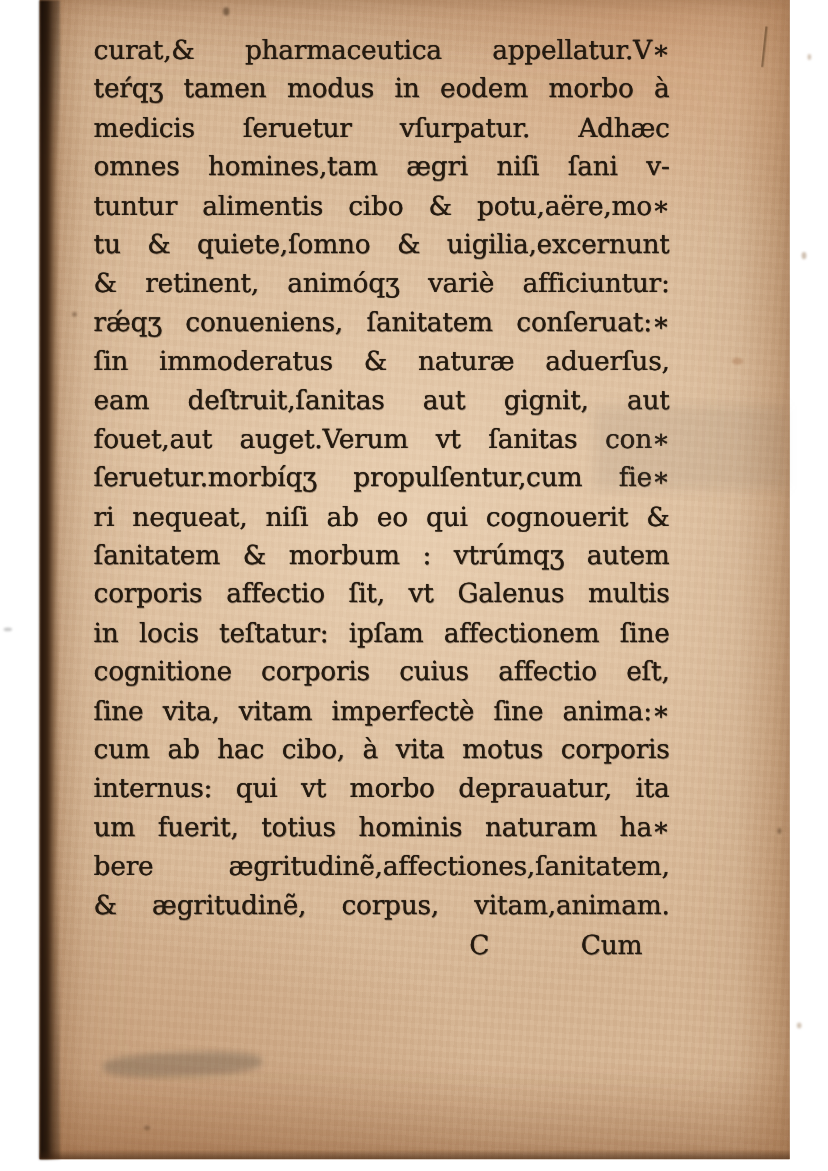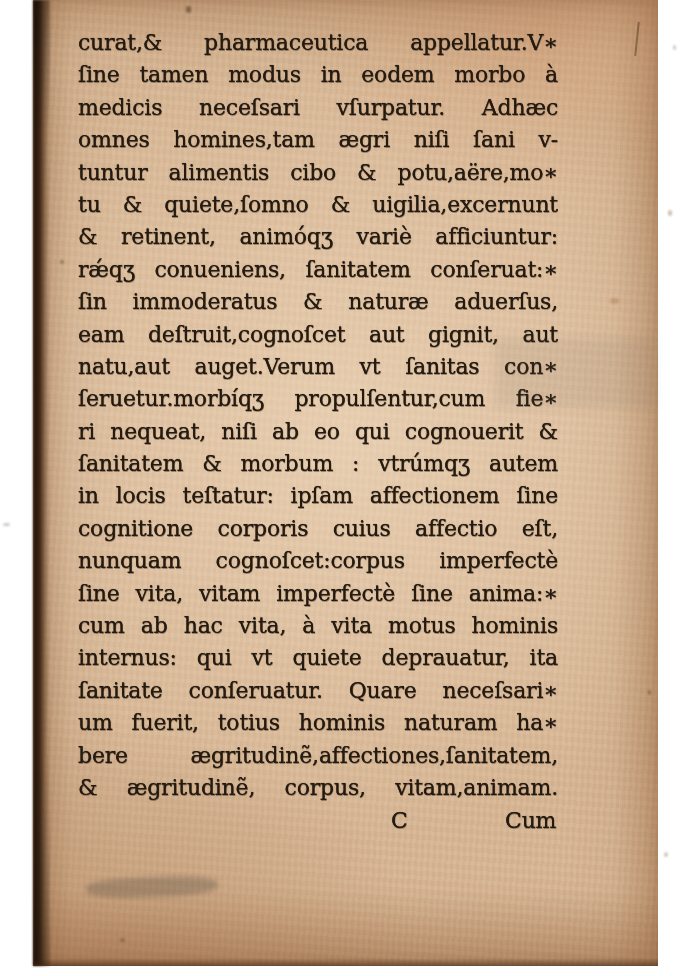--- a/index.html
+++ b/index.html
@@ -36,21 +36,21 @@
     font-weight:400;font-size:22px;letter-spacing:-0.2px;
     color:#241a10;
     text-shadow:0 0 0.7px rgba(36,26,16,0.9), 0.5px 0.5px 0 rgba(36,26,16,0.35);
   }
   .line{
     height:32.4px;line-height:32.4px;text-align:justify;overflow:hidden;white-space:normal;
   }
   .line::after{content:"";display:inline-block;width:100%;}
   .sig-line{position:relative;height:33px;line-height:33px;}
   .sig-c{position:absolute;left:313px;}
-  .sig-cum{position:absolute;left:427px;}
+  .sig-cum{position:absolute;left:406px;}
   .mark{position:absolute;}
   .stamp-smudge{left:86px;top:877px;width:132px;height:20px;background:rgba(75,70,58,0.30);border-radius:40%;filter:blur(2.5px);transform:rotate(-2deg);}
   .showthrough{left:495px;top:338px;width:160px;height:70px;background:rgba(110,100,88,0.10);filter:blur(5px);}
   .fiber{left:636px;top:22px;width:2px;height:34px;background:rgba(90,62,35,0.55);transform:rotate(6deg);filter:blur(0.3px);}
   .fleck{border-radius:50%;filter:blur(0.8px);}
   .f1{left:186px;top:6px;width:5px;height:7px;background:rgba(60,40,22,0.5);}
   .f2{left:60px;top:260px;width:4px;height:4px;background:rgba(70,48,28,0.4);}
   .f3{left:648px;top:690px;width:3px;height:5px;background:rgba(70,48,28,0.45);}
   .f4{left:610px;top:298px;width:9px;height:6px;background:rgba(150,90,50,0.28);}
   .f5{left:120px;top:938px;width:5px;height:4px;background:rgba(80,55,32,0.35);}
@@ -62,40 +62,39 @@
 </head>
 <body>
 
 <div class="scan">
   <div class="paper">
     <div class="binding-shadow"></div>
   </div>
 
   <div class="textblock">
     <div class="line">curat,&amp; pharmaceutica appellatur.V∗</div>
-    <div class="line">ſine tamen modus in eodem morbo à</div>
-    <div class="line">medicis neceſsari vſurpatur. Adhæc</div>
+    <div class="line">teŕqʒ tamen modus in eodem morbo à</div>
+    <div class="line">medicis ſeruetur vſurpatur. Adhæc</div>
     <div class="line">omnes homines,tam ægri niſi ſani v-</div>
     <div class="line">tuntur alimentis cibo &amp; potu,aëre,mo∗</div>
     <div class="line">tu &amp; quiete,ſomno &amp; uigilia,excernunt</div>
     <div class="line">&amp; retinent, animóqʒ variè afficiuntur:</div>
     <div class="line">rǽqʒ conueniens, ſanitatem conſeruat:∗</div>
     <div class="line">ſin immoderatus &amp; naturæ aduerſus,</div>
-    <div class="line">eam deſtruit,cognoſcet aut gignit, aut</div>
-    <div class="line">natu,aut auget.Verum vt ſanitas con∗</div>
+    <div class="line">eam deſtruit,ſanitas aut gignit, aut</div>
+    <div class="line">fouet,aut auget.Verum vt ſanitas con∗</div>
     <div class="line">ſeruetur.morbíqʒ propulſentur,cum fie∗</div>
     <div class="line">ri nequeat, niſi ab eo qui cognouerit &amp;</div>
     <div class="line">ſanitatem &amp; morbum : vtrúmqʒ autem</div>
+    <div class="line">corporis affectio ſit, vt Galenus multis</div>
     <div class="line">in locis teſtatur: ipſam affectionem ſine</div>
     <div class="line">cognitione corporis cuius affectio eſt,</div>
-    <div class="line">nunquam cognoſcet:corpus imperfectè</div>
     <div class="line">ſine vita, vitam imperfectè ſine anima:∗</div>
-    <div class="line">cum ab hac vita, à vita motus hominis</div>
-    <div class="line">internus: qui vt quiete deprauatur, ita</div>
-    <div class="line">ſanitate conſeruatur. Quare neceſsari∗</div>
+    <div class="line">cum ab hac cibo, à vita motus corporis</div>
+    <div class="line">internus: qui vt morbo deprauatur, ita</div>
     <div class="line">um fuerit, totius hominis naturam ha∗</div>
     <div class="line">bere ægritudinẽ,affectiones,ſanitatem,</div>
     <div class="line">&amp; ægritudinẽ, corpus, vitam,animam.</div>
     <div class="sig-line">
       <span class="sig-c">C</span>
       <span class="sig-cum">Cum</span>
     </div>
   </div>
 
   <div class="mark stamp-smudge"></div>

